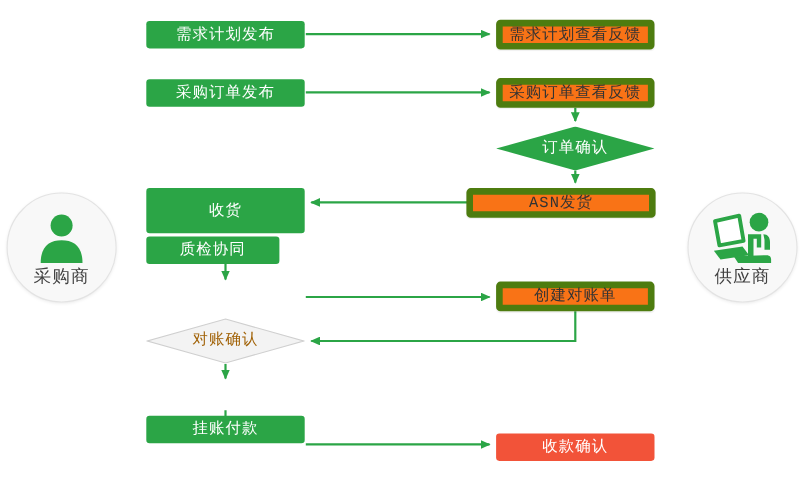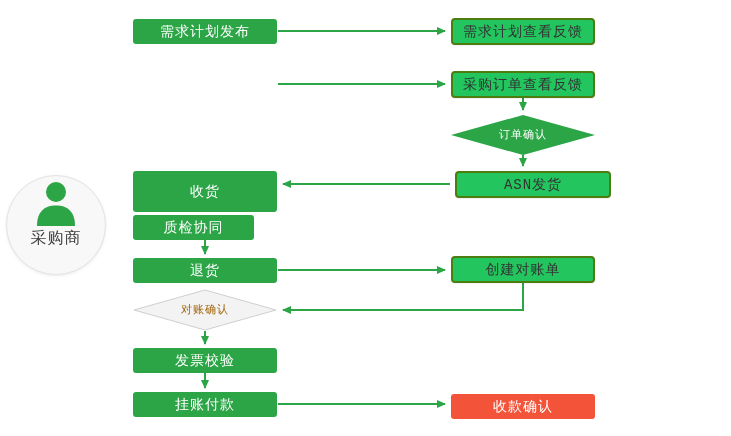--- a/index.html
+++ b/index.html
@@ -7,36 +7,36 @@
     position:relative;width:731px;height:436px;background:#ffffff;overflow:hidden;
     font-family:Liberation Mono, monospace;
     padding-left:40px;
   }
   .connectors{position:absolute;left:0;top:0;width:731px;height:436px;pointer-events:none;}
   .connectors line,.connectors polyline{stroke:#2BA546;stroke-width:2;fill:none;}
 
   .node{position:absolute;display:flex;align-items:center;justify-content:center;box-sizing:border-box;}
   .green-box{background:#2BA546;border-radius:3px;}
   .green-box .node-label{color:#ffffff;}
-  .white-box{background:#22c55e;border:2px solid #4d7c0f;border-radius:4px;box-shadow:0 1px 1px rgba(0,0,0,.06);}
+  .white-box{background:#f97316;border:6px solid #4d7c0f;border-radius:4px;box-shadow:0 1px 1px rgba(0,0,0,.06);}
   .white-box .node-label{color:#333333;}
   .red-box{background:#F25339;border-radius:3px;}
   .red-box .node-label{color:#ffffff;}
   .node-label{font-size:14px;line-height:1;letter-spacing:1px;white-space:nowrap;}
 
   .diamond{position:absolute;display:flex;align-items:center;justify-content:center;}
   .diamond svg{position:absolute;left:0;top:0;width:100%;height:100%;}
-  .diamond .node-label{position:relative;font-size:11px;}
+  .diamond .node-label{position:relative;font-size:14px;}
   .diamond.green .node-label{color:#ffffff;}
   .diamond.gray .node-label{color:#a16207;}
 
   .actor{
     position:absolute;width:100px;height:100px;border-radius:50%;
     background:#f8f8f8;border:1px solid #e3e3e3;box-shadow:0 1px 3px rgba(0,0,0,.08);
-    display:flex;flex-direction:column;align-items:center;box-sizing:border-box;
+    display:flex;flex-direction:column;align-items:center;justify-content:center;box-sizing:border-box;
   }
   .actor .icon{display:block;height:46px;margin-top:4px;}
   .actor-label{font-size:16px;color:#404040;margin-top:2px;letter-spacing:1px;}
 </style>
 </head>
 <body>
 
 <div class="canvas">
 
   <svg class="connectors">
@@ -56,64 +56,61 @@
     <polyline points="523,283 523,310 283,310" marker-end="url(#ar)"></polyline>
     <line x1="205" y1="331" x2="205" y2="344" marker-end="url(#ar)"></line>
     <line x1="205" y1="373" x2="205" y2="388" marker-end="url(#ar)"></line>
     <line x1="278" y1="404" x2="445" y2="404" marker-end="url(#ar)"></line>
   </svg>
 
   <div class="node green-box" style="left:133px;top:19px;width:144px;height:25px">
     <span class="node-label">需求计划发布</span>
   </div>
 
+  <div class="node green-box" style="left:133px;top:72px;width:144px;height:25px">
+    <span class="node-label">采购订单发布</span>
+  </div>
 
   <div class="node green-box" style="left:133px;top:171px;width:144px;height:41px">
     <span class="node-label">收货</span>
   </div>
 
   <div class="node green-box" style="left:133px;top:215px;width:121px;height:25px">
     <span class="node-label">质检协同</span>
   </div>
 
-  <div class="node green-box" style="left:133px;top:258px;width:144px;height:25px">
-    <span class="node-label">退货</span>
-  </div>
 
   <div class="diamond gray" style="left:133px;top:289px;width:144px;height:42px">
     <svg viewBox="0 0 144 42" preserveAspectRatio="none">
       <polygon points="72,1 143,21 72,41 1,21" fill="#F3F3F3" stroke="#CFCFCF" stroke-width="1"></polygon>
     </svg>
     <span class="node-label">对账确认</span>
   </div>
 
-  <div class="node green-box" style="left:133px;top:348px;width:144px;height:25px">
-    <span class="node-label">发票校验</span>
-  </div>
 
-  <div class="node green-box" style="left:133px;top:392px;width:144px;height:25px">
+  <div class="node green-box" style="left:133px;top:378px;width:144px;height:25px">
     <span class="node-label">挂账付款</span>
   </div>
 
   <div class="node white-box" style="left:451px;top:18px;width:144px;height:27px">
     <span class="node-label">需求计划查看反馈</span>
   </div>
 
   <div class="node white-box" style="left:451px;top:71px;width:144px;height:27px">
     <span class="node-label">采购订单查看反馈</span>
   </div>
 
   <div class="diamond green" style="left:451px;top:115px;width:144px;height:40px">
     <svg viewBox="0 0 144 40" preserveAspectRatio="none">
       <polygon points="72,0 144,20 72,40 0,20" fill="#2BA546"></polygon>
     </svg>
     <span class="node-label">订单确认</span>
   </div>
 
-  <div class="node white-box" style="left:455px;top:171px;width:156px;height:27px">
+  <div class="node white-box" style="left:424px;top:171px;width:172px;height:27px">
     <span class="node-label">ASN发货</span>
   </div>
 
   <div class="node white-box" style="left:451px;top:256px;width:144px;height:27px">
     <span class="node-label">创建对账单</span>
   </div>
 
   <div class="node red-box" style="left:451px;top:394px;width:144px;height:25px">
     <span class="node-label">收款确认</span>
   </div>
@@ -121,14 +118,27 @@
   <div class="actor" style="left:6px;top:175px">
     <span class="icon">
       <svg width="44" height="46" viewBox="0 0 44 46">
         <circle cx="22" cy="12" r="10" fill="#2BA546"></circle>
         <path d="M3 46 C3 31 11 25.5 22 25.5 C33 25.5 41 31 41 46 Z" fill="#2BA546"></path>
       </svg>
     </span>
     <span class="actor-label">采购商</span>
   </div>
 
+  <div class="actor" style="left:625px;top:175px">
+    <span class="icon">
+      <svg width="56" height="46" viewBox="0 0 56 46">
+        <polygon points="3,8 25,3 29,26 7,30" fill="#ffffff" stroke="#2BA546" stroke-width="3.5" stroke-linejoin="round"></polygon>
+        <path d="M2 35 L28 31 L34 39 L8 43 Z" fill="#2BA546"></path>
+        <circle cx="43" cy="9" r="8.5" fill="#2BA546"></circle>
+        <path d="M33 20 L45 20 L45 32 L41 32 L41 24 L38 24 L38 40 L33 40 Z" fill="#2BA546"></path>
+        <path d="M47 20 C51 20 53 23 53 27 L53 34 L48 34 L48 25 Z" fill="#2BA546"></path>
+        <path d="M20 40 L50 39 C53 39 54 41 54 43 L54 46 L24 46 Z" fill="#2BA546"></path>
+      </svg>
+    </span>
+    <span class="actor-label">供应商</span>
+  </div>
 
 </div>
 
 </body></html>

